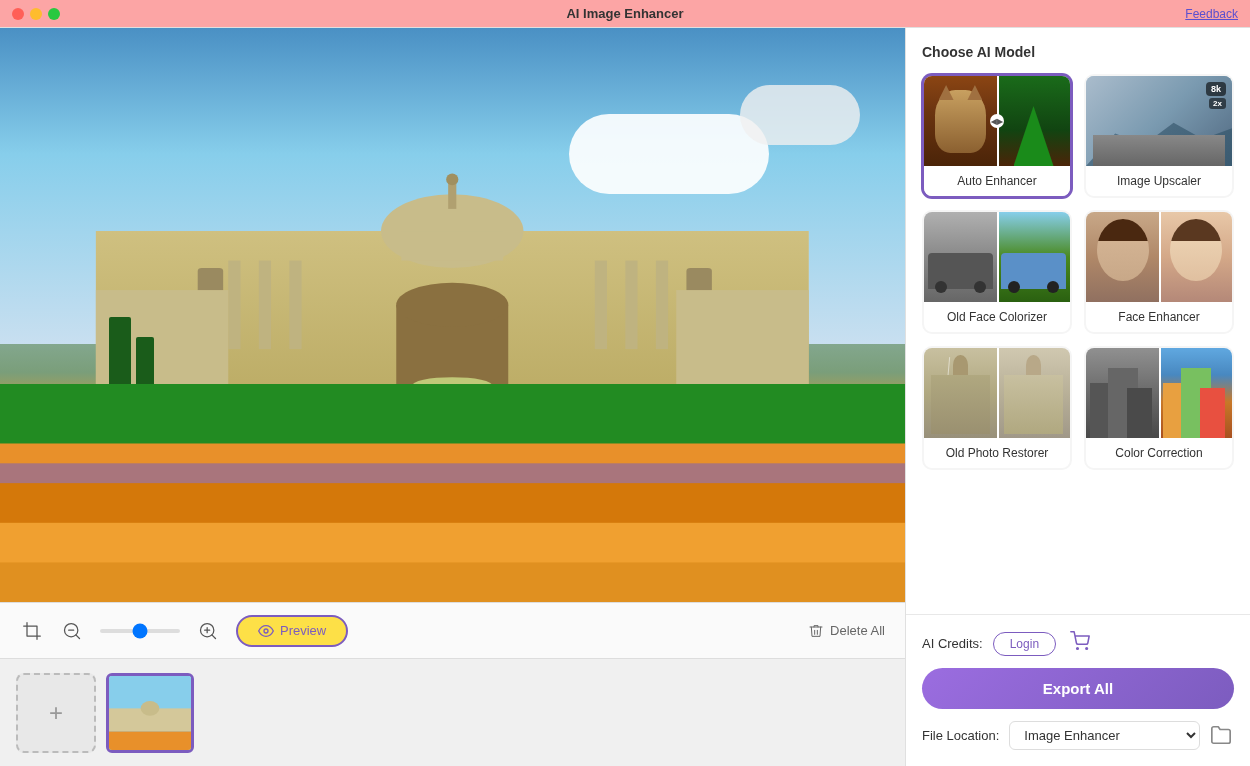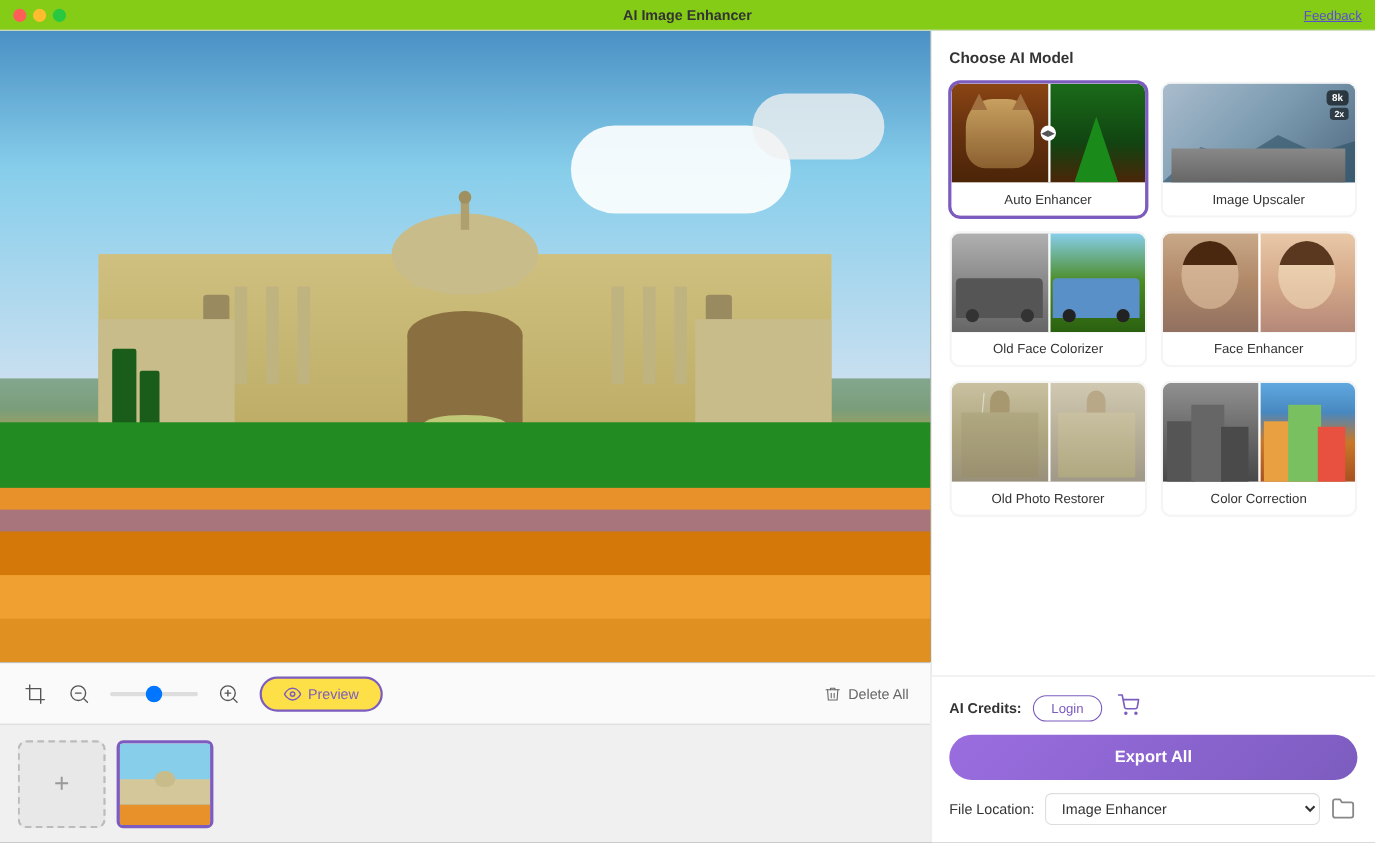--- a/index.html
+++ b/index.html
@@ -8,21 +8,21 @@
       background: #f0f0f0;
       width: 1250px;
       height: 766px;
       overflow: hidden;
       display: flex;
       flex-direction: column;
     }
 
     
     .title-bar {
-      background: #84cc16;
+      background: #fca5a5;
       height: 28px;
       display: flex;
       align-items: center;
       justify-content: center;
       position: relative;
       border-bottom: 1px solid #e0e0e0;
       flex-shrink: 0;
     }
     .title-bar-title {
       font-size: 13px;
@@ -222,21 +222,21 @@
       position: relative;
     }
     .thumbnail-img {
       width: 100%;
       height: 100%;
       background: linear-gradient(180deg, #87CEEB 0%, #c8dff0 30%, #d4c89a 50%, #e8a020 70%, #d4880a 100%);
     }
 
     
     .right-panel {
-      width: 404px;
+      width: 345px;
       background: white;
       display: flex;
       flex-direction: column;
       border-left: 1px solid #e0e0e0;
       flex-shrink: 0;
     }
 
     
     .ai-model-section {
       padding: 16px;
@@ -339,21 +339,21 @@
     }
     .ai-credits-row {
       display: flex;
       align-items: center;
       gap: 10px;
       margin-bottom: 12px;
     }
     .ai-credits-label {
       font-size: 13px;
       color: #333;
-      font-weight: 700;
+      font-weight: 400;
     }
     .login-btn {
       border: 1.5px solid #7c5cbf;
       background: white;
       color: #7c5cbf;
       border-radius: 16px;
       padding: 4px 16px;
       font-size: 12px;
       cursor: pointer;
       font-weight: 500;

